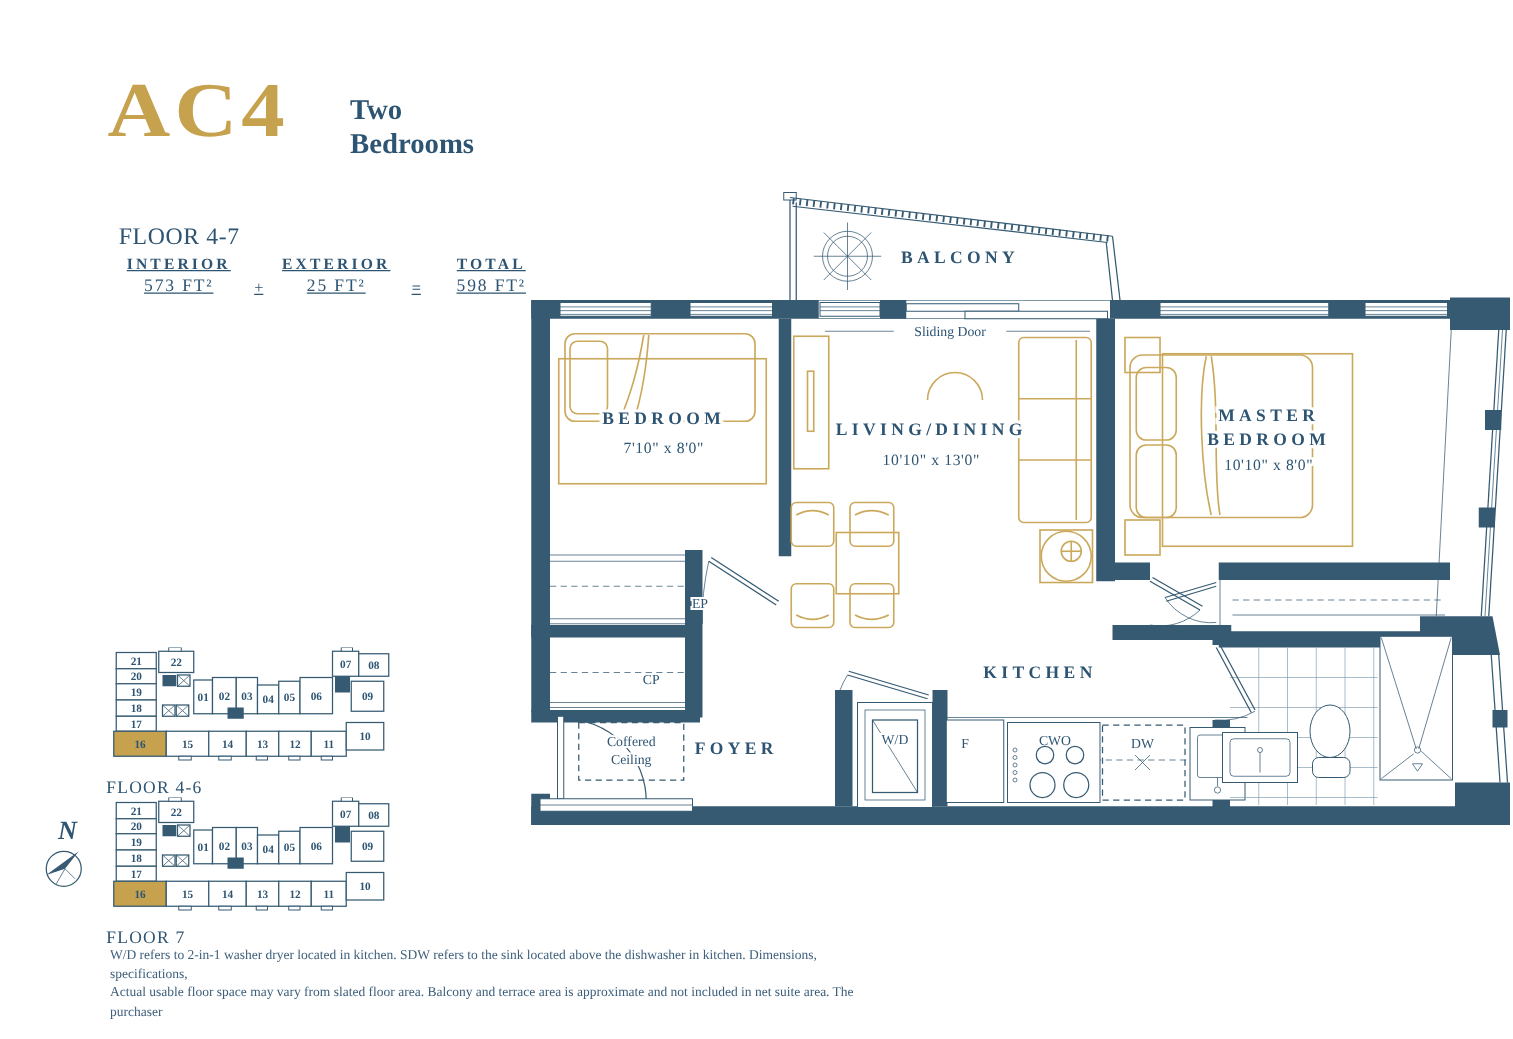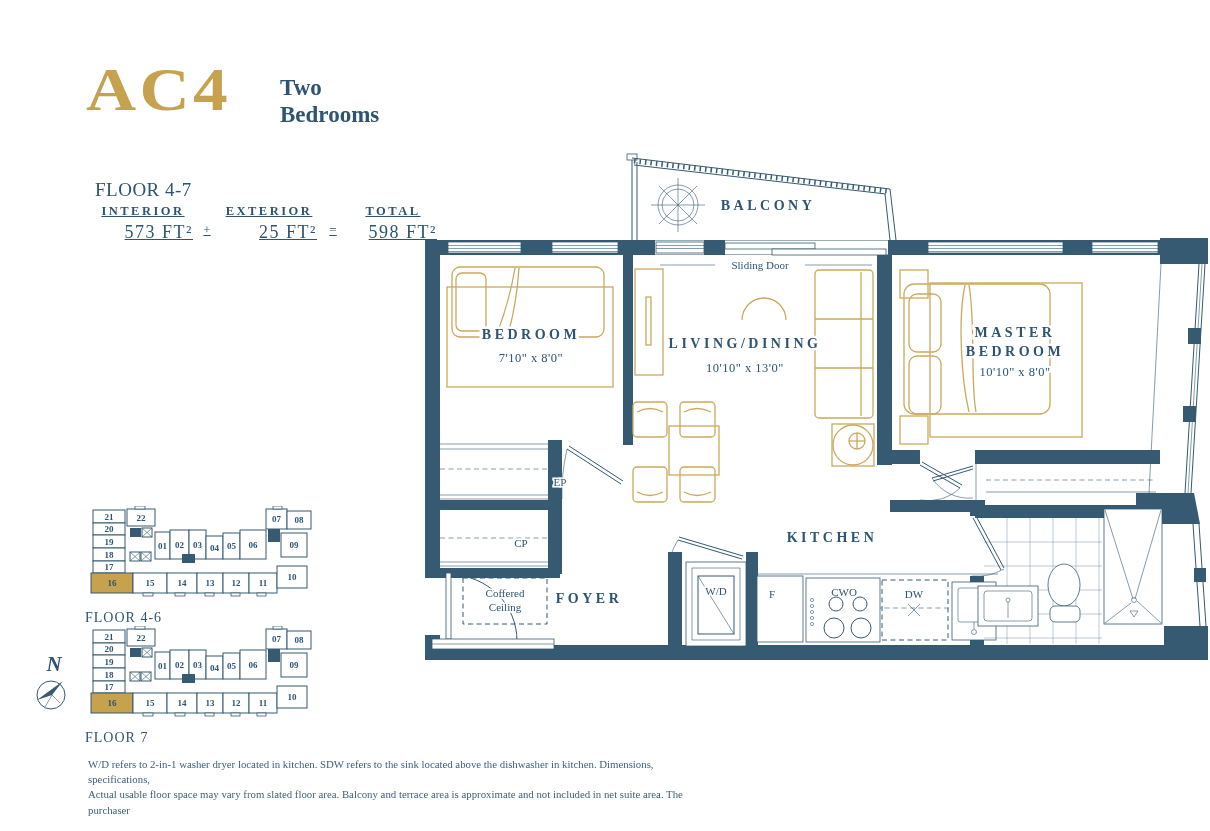--- a/index.html
+++ b/index.html
@@ -9,24 +9,24 @@
   .page{position:relative;width:1210px;height:831px;background:#fff;overflow:hidden;
         font-family:"Liberation Serif",serif;color:var(--navy-text);}
   .abs{position:absolute;}
 
   .unit-code{left:86px;top:58px;font-size:62px;font-weight:bold;color:var(--gold);
              letter-spacing:3px;line-height:1;transform:scaleX(1.12);transform-origin:left top;}
   .unit-type{left:280px;top:74px;font-size:23px;font-weight:bold;color:var(--navy-text);line-height:27px;font-family:Liberation Serif, serif;}
   .floor-range{left:95px;top:179px;font-size:19px;letter-spacing:0.5px;}
   .area-table{left:93px;top:204px;display:grid;grid-template-columns:100px 28px 96px 32px 88px;row-gap:3px;text-decoration:underline;}
   .area-table .lab{font-weight:bold;font-size:12.5px;letter-spacing:2.5px;text-align:center;}
-  .area-table .val{font-size:18px;letter-spacing:1.5px;text-align:right;}
+  .area-table .val{font-size:14px;letter-spacing:1.5px;text-align:center;}
   .area-table .op{font-size:13px;text-align:center;}
 
-  .keyplan{width:234px;}
+  .keyplan{width:234px;margin-top:12px;}
   .kp1{left:85px;top:506px;} .kp2{left:85px;top:626px;}
   .keyplan .caption{width:234px;text-align:left;font-size:14px;letter-spacing:1px;margin-top:8px;}
   .kp-cell{stroke:var(--navy);stroke-width:1;fill:#fff;}
   .kp-cell.hl{fill:var(--gold);}
   .kp-num{font:bold 9px "Liberation Serif",serif;fill:var(--navy-text);text-anchor:middle;}
   .kp-solid{fill:var(--navy);}
   .kp-tab{fill:#fff;stroke:var(--navy);stroke-width:0.8;}
 
   .north{left:18px;top:645px;}
   .north text{font:italic bold 21px "Liberation Serif",serif;fill:var(--navy-text);text-anchor:middle;}

